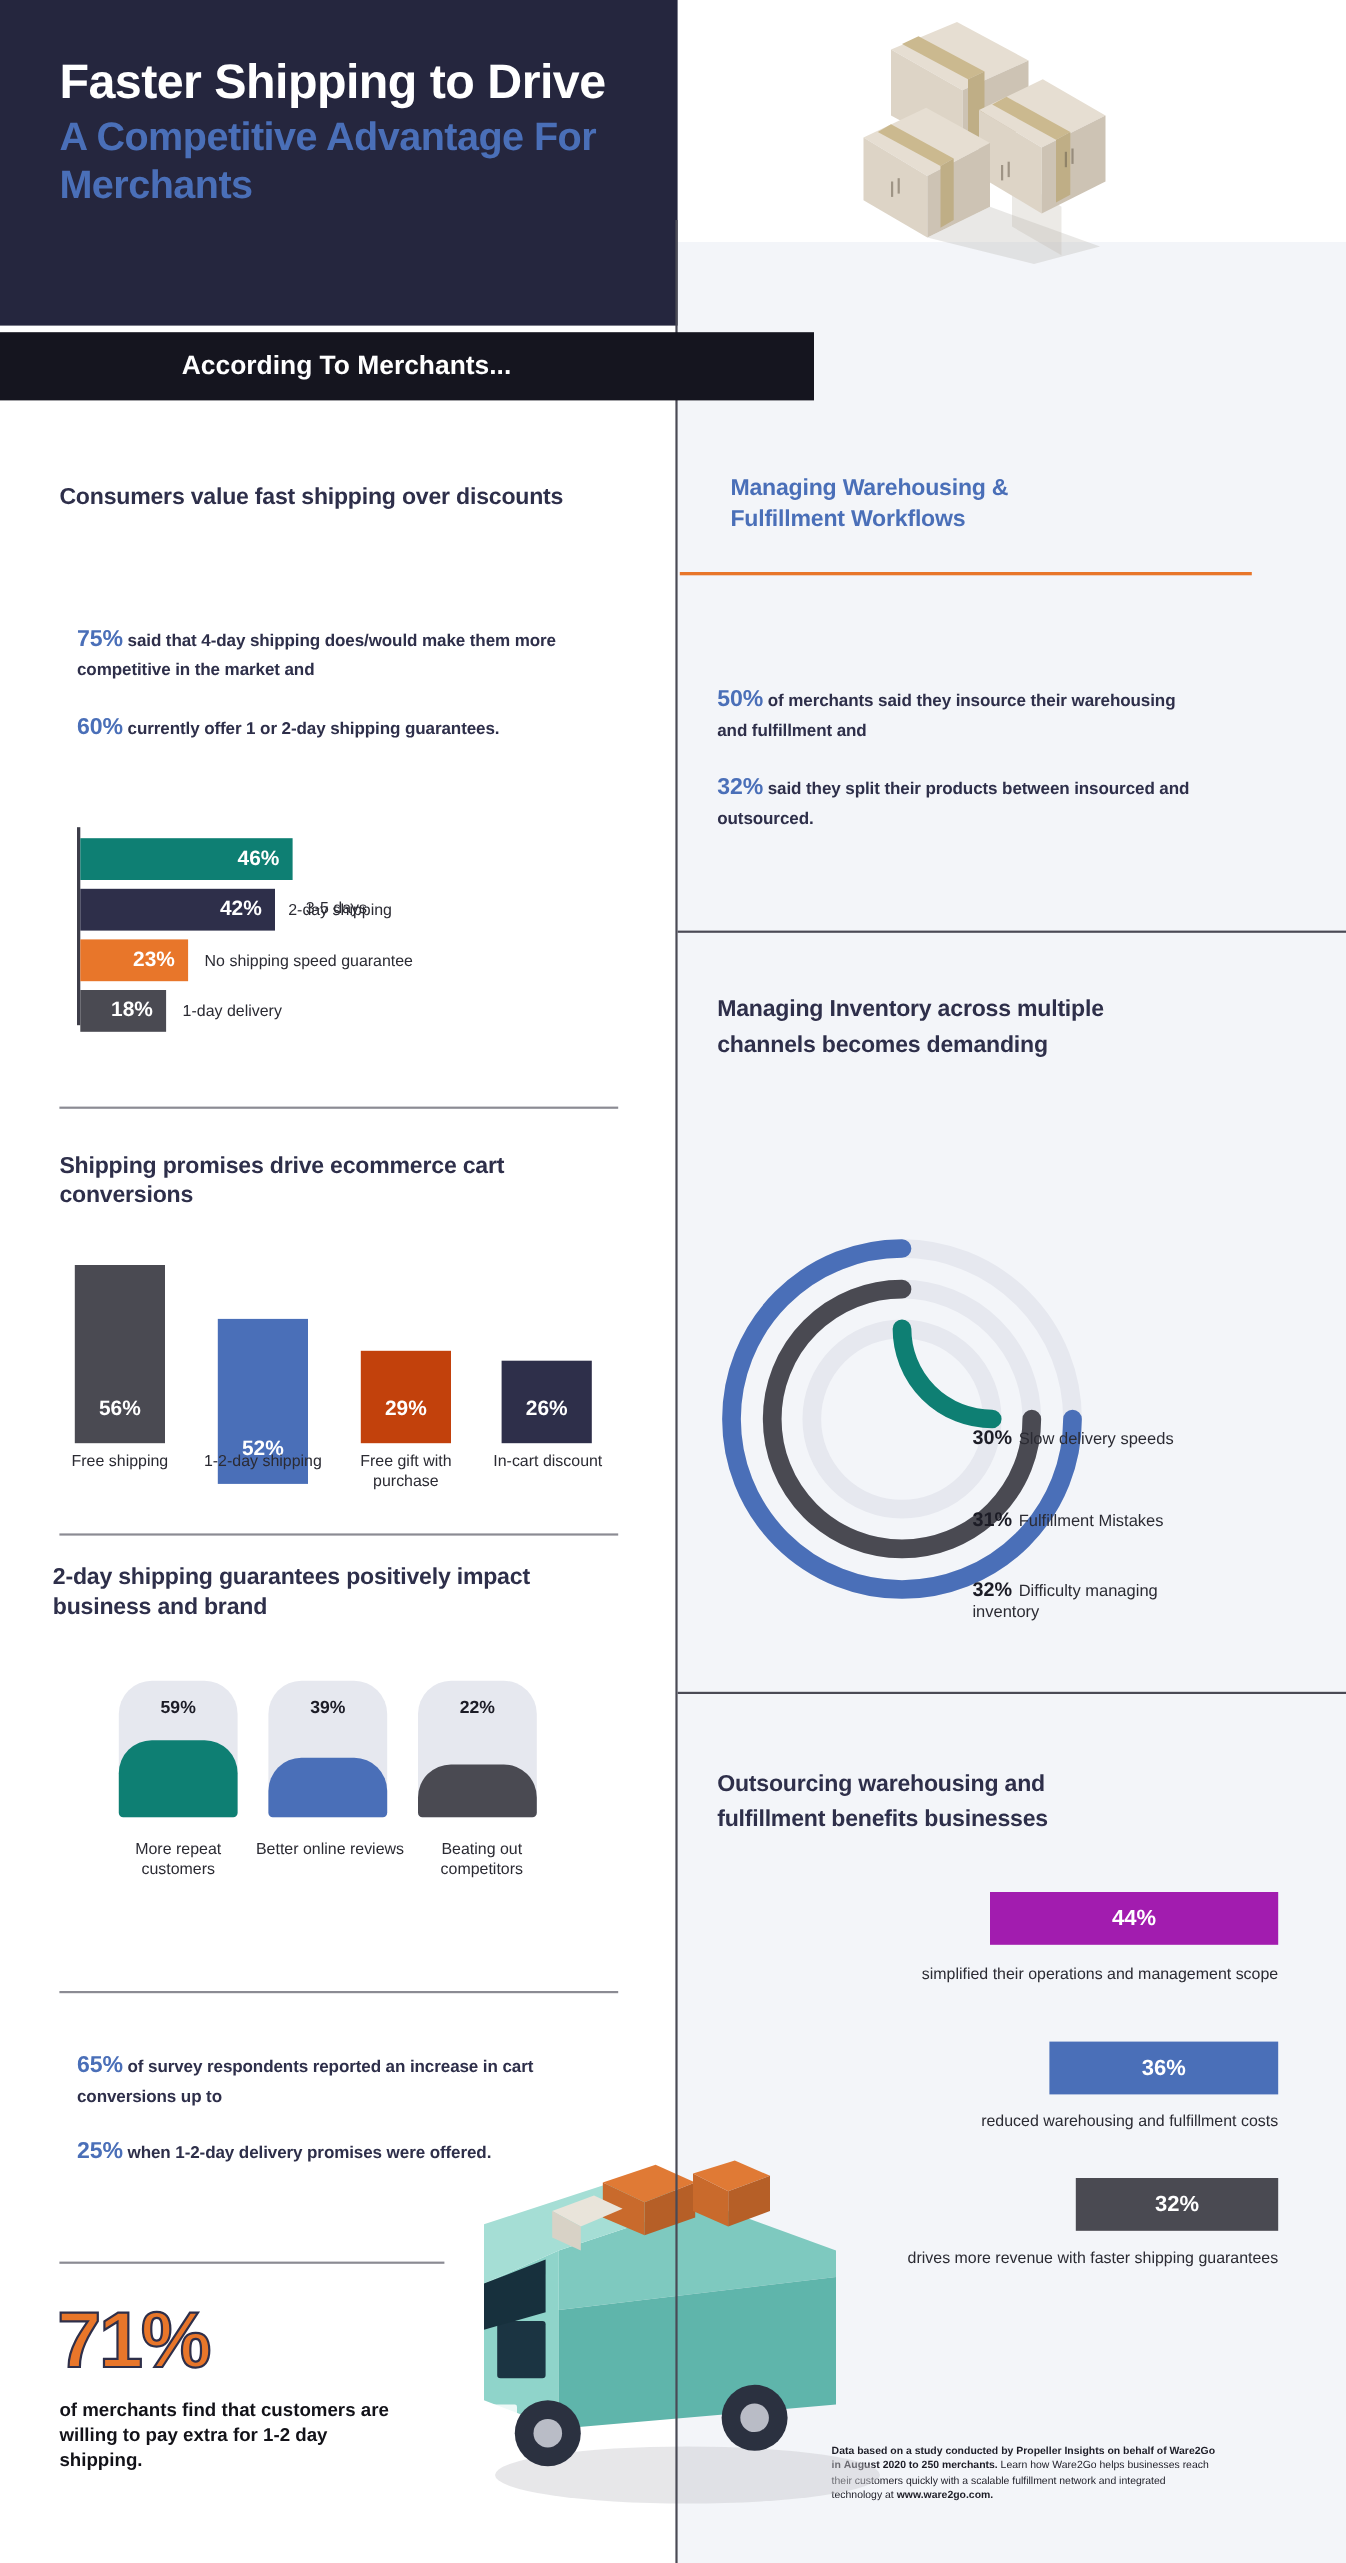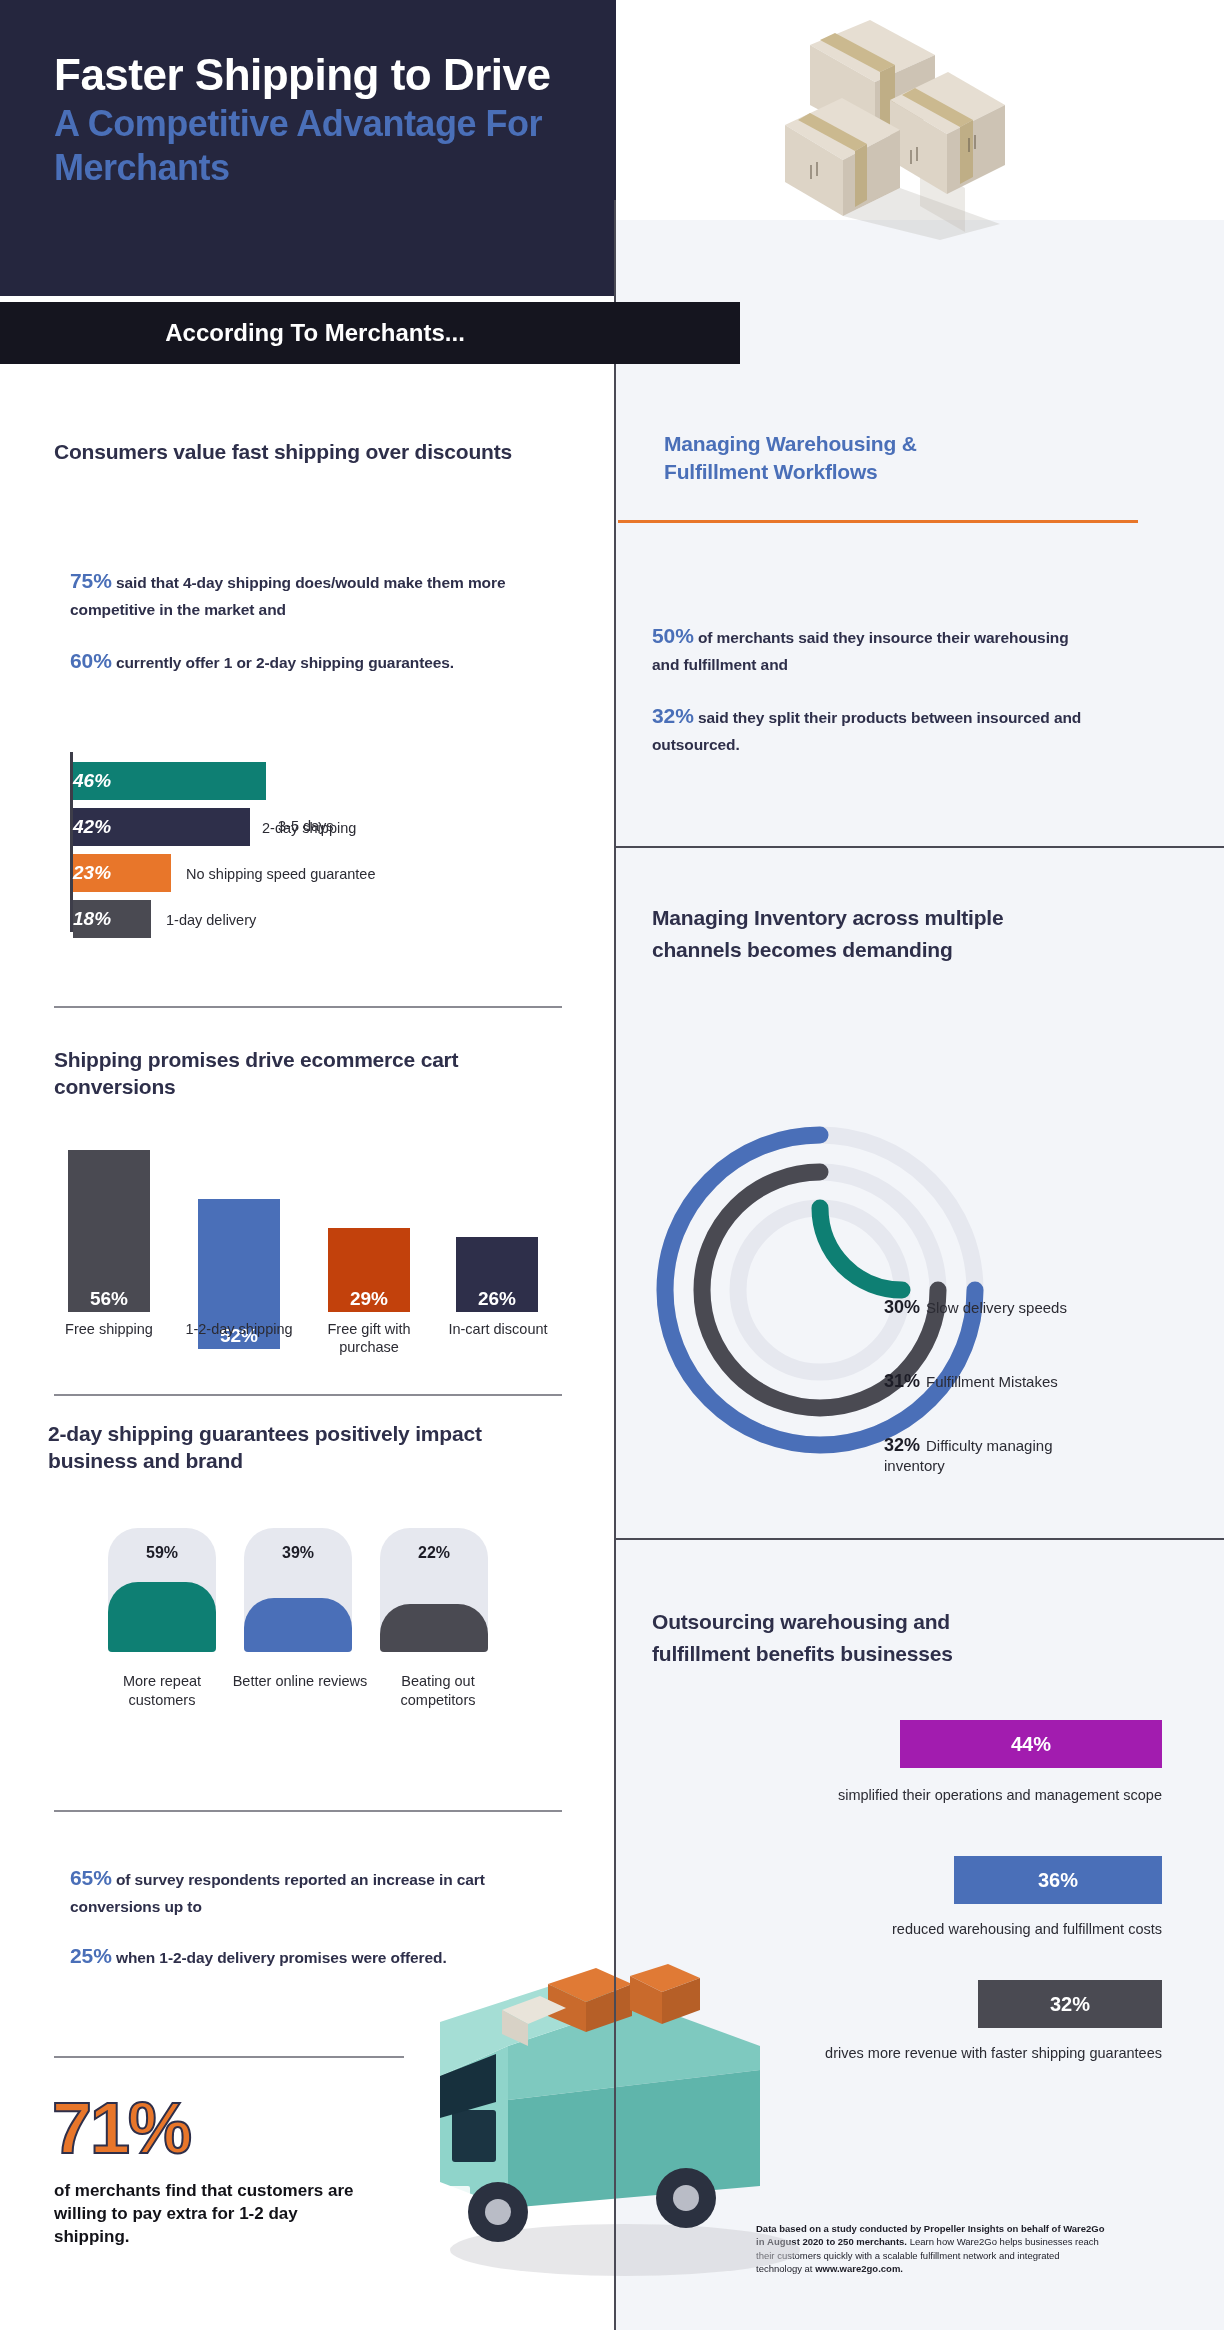--- a/index.html
+++ b/index.html
@@ -62,27 +62,27 @@
   .stat-line {
     position: absolute; font-size: 15.5px; font-weight: bold; color: #2e2f4a;
     line-height: 1.55; letter-spacing: -0.1px;
   }
   .stat-line .num { color: #4a6fb8; font-size: 21px; font-weight: bold; }
 
   .orange-rule { position: absolute; left: 616px; width: 520px; height: 3px; background: #e8762a; }
 
   
   .hbar-axis { position: absolute; width: 3px; background: #3d3d49; }
-  .hbar { position: absolute; display: flex; align-items: center; justify-content: flex-start; font-style: italic; }
+  .hbar { position: absolute; display: flex; align-items: center; justify-content: flex-end; }
   .hbar .val { color: #ffffff; font-size: 19px; font-weight: bold; padding-right: 12px; }
   .hbar-label { position: absolute; font-size: 14.5px; color: #2b2b33; }
 
   
   .vbar { position: absolute; display: flex; align-items: flex-end; justify-content: center; }
-  .vbar .val { color: #ffffff; font-size: 19px; font-weight: bold; padding-bottom: 2px; }
+  .vbar .val { color: #ffffff; font-size: 19px; font-weight: bold; padding-bottom: 20px; }
   .vbar-label {
     position: absolute; font-size: 14.5px; color: #2b2b33; text-align: center; line-height: 1.25;
   }
 
   
   .rcol-track {
     position: absolute; background: #e6e8ef; border-radius: 30px 30px 4px 4px;
   }
   .rcol-fill { position: absolute; border-radius: 30px 30px 4px 4px; }
   .rcol-val {

